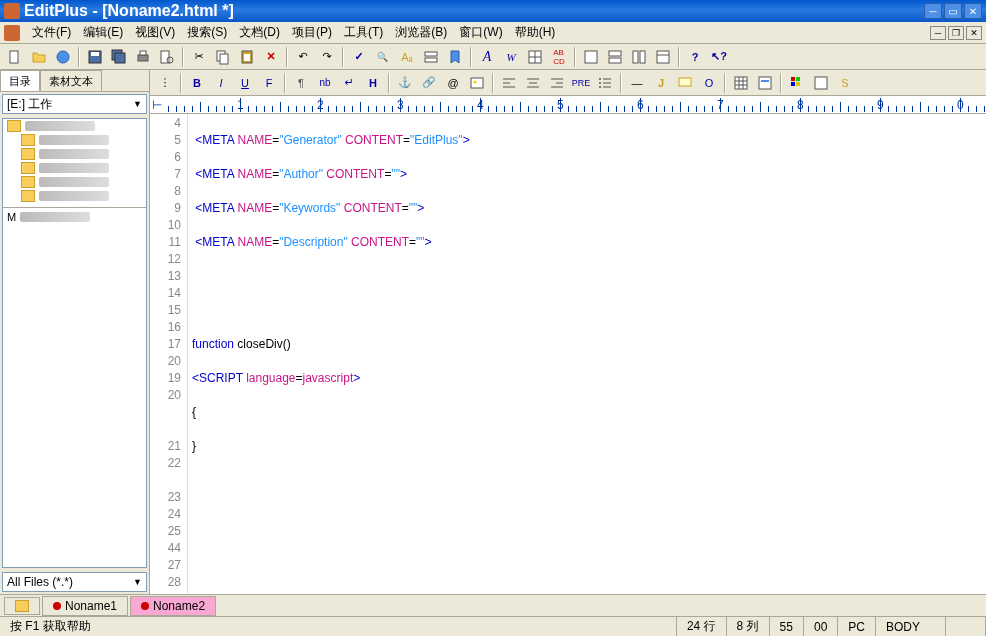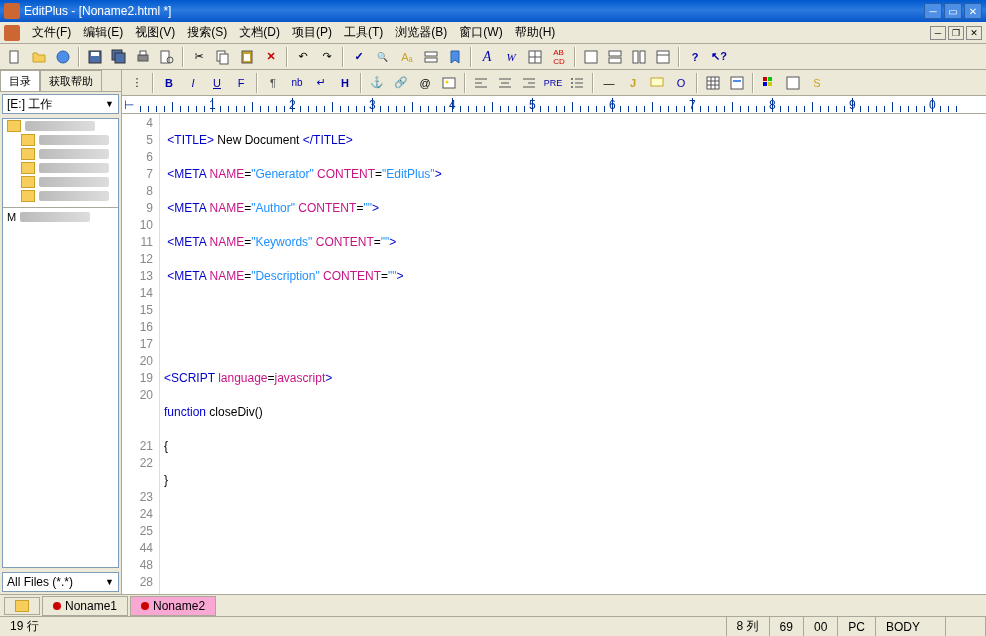--- a/index.html
+++ b/index.html
@@ -1,31 +1,31 @@
 <!DOCTYPE html>
 <html><head>
 <meta charset="utf-8">
 <style>
 *{margin:0;padding:0;box-sizing:border-box;font-family:"Microsoft YaHei","SimSun",Arial,sans-serif;font-size:12px}
 body{background:#ece9d8;width:986px;height:636px;overflow:hidden;display:flex;flex-direction:column}
 .titlebar{background:linear-gradient(to bottom,#0058cc,#2a7ae0 45%,#0856c9);height:22px;display:flex;align-items:center;padding:0 4px;color:#fff}
 .titlebar .icon{width:16px;height:16px;background:#c63;border-radius:2px;margin-right:4px}
-.titlebar .title{flex:1;font-weight:normal;font-size:12px}
+.titlebar .title{flex:1;font-weight:bold;font-size:16px}
 .titlebar .winbtns{display:flex;gap:2px}
 .titlebar .winbtn{width:18px;height:16px;background:#4d8fe7;border:1px solid #2a5fa8;border-radius:2px;display:flex;align-items:center;justify-content:center;color:#fff;font-size:10px;cursor:pointer}
 .menubar{background:#ece9d8;height:22px;display:flex;align-items:center;padding:10px 4px;border-bottom:1px solid #aca899}
 .menubar .micon{width:16px;height:16px;background:#c63;border-radius:2px;margin-right:6px}
 .menubar .mitem{padding:2px 6px;cursor:pointer}
 .menubar .docbtns{margin-left:auto;display:flex;gap:2px}
 .menubar .docbtn{width:16px;height:14px;border:1px solid #888;background:#ece9d8;font-size:9px;display:flex;align-items:center;justify-content:center;cursor:pointer}
 .toolbar{background:#ece9d8;height:26px;display:flex;align-items:center;padding:2px 4px;border-bottom:1px solid #aca899;gap:2px}
 .tbtn{width:22px;height:22px;border:1px solid transparent;display:flex;align-items:center;justify-content:center;cursor:pointer;font-size:11px}
 .tsep{width:2px;height:20px;border-left:1px solid #aca899;border-right:1px solid #fff;margin:0 2px}
 .mainrow{flex:1;display:flex;overflow:hidden}
-.sidebar{width:122px;display:flex;flex-direction:column;background:#ece9d8;border-right:1px solid #aca899}
+.sidebar{width:150px;display:flex;flex-direction:column;background:#ece9d8;border-right:1px solid #aca899}
 .sidetabs{height:22px;display:flex;border-bottom:1px solid #aca899}
 .sidetab{padding:3px 8px;border:1px solid #aca899;border-bottom:none;background:#ece9d8;cursor:pointer;font-size:11px}
 .sidetab.active{background:#fff}
 .driveselect{height:20px;margin:2px;border:1px solid #7f9db9;background:#fff;display:flex;align-items:center;padding:0 4px;font-size:11px}
 .driveselect .arrow{margin-left:auto;font-size:9px}
 .filetree{flex:1;background:#fff;border:1px solid #7f9db9;margin:2px;overflow:auto}
 .ftitem{padding:1px 4px;display:flex;align-items:center;gap:4px;font-size:11px}
 .fticon{width:14px;height:12px;background:#f7ce5b;border:1px solid #c9a227}
 .ftplaceholder{width:70px;height:10px;background:linear-gradient(90deg,#bbb,#ddd);border-radius:2px;filter:blur(0.5px)}
 .filetypefilter{height:20px;margin:2px;border:1px solid #7f9db9;background:#fff;display:flex;align-items:center;padding:0 4px;font-size:11px}
@@ -198,21 +198,21 @@
     </div>
   <div class="tsep"></div>
   <div class="tbtn" style="color:#00a;font-weight:bold">?</div>
   <div class="tbtn" style="color:#00a;font-weight:bold">↖?</div>
 </div>
 
 <div class="mainrow">
   <div class="sidebar">
     <div class="sidetabs">
       <div class="sidetab active">目录</div>
-      <div class="sidetab">获取帮助</div>
+      <div class="sidetab">素材文本</div>
     </div>
     <div class="driveselect">
       <span>[E:] 工作</span>
       <span class="arrow">▼</span>
     </div>
     <div class="filetree">
       <div class="ftitem">
           <span class="fticon"></span>
           <span class="ftplaceholder"></span>
         </div>
@@ -482,33 +482,32 @@
           <div>17</div>
           <div>20</div>
           <div>19</div>
           <div style="height:51px">20</div>
           <div>21</div>
           <div style="height:34px">22</div>
           <div>23</div>
           <div>24</div>
           <div>25</div>
           <div>44</div>
-          <div>48</div>
+          <div>27</div>
           <div style="height:34px">28</div>
       </div>
       <div class="code">
-<div><span class="c-tag"> &lt;TITLE&gt;</span><span> New Document </span><span class="c-tag">&lt;/TITLE&gt;</span></div>
 <div><span class="c-tag"> &lt;META</span><span class="c-attr"> NAME</span><span>=</span><span class="c-str">"Generator"</span><span class="c-attr"> CONTENT</span><span>=</span><span class="c-str">"EditPlus"</span><span class="c-tag">&gt;</span></div>
 <div><span class="c-tag"> &lt;META</span><span class="c-attr"> NAME</span><span>=</span><span class="c-str">"Author"</span><span class="c-attr"> CONTENT</span><span>=</span><span class="c-str">""</span><span class="c-tag">&gt;</span></div>
 <div><span class="c-tag"> &lt;META</span><span class="c-attr"> NAME</span><span>=</span><span class="c-str">"Keywords"</span><span class="c-attr"> CONTENT</span><span>=</span><span class="c-str">""</span><span class="c-tag">&gt;</span></div>
 <div><span class="c-tag"> &lt;META</span><span class="c-attr"> NAME</span><span>=</span><span class="c-str">"Description"</span><span class="c-attr"> CONTENT</span><span>=</span><span class="c-str">""</span><span class="c-tag">&gt;</span></div>
 <div> </div>
 <div> </div>
+<div><span class="c-kw">function</span><span> closeDiv()</span></div>
 <div><span class="c-tag">&lt;SCRIPT</span><span class="c-attr"> language</span><span>=</span><span class="c-id">javascript</span><span class="c-tag">&gt;</span></div>
-<div><span class="c-kw">function</span><span> closeDiv()</span></div>
 <div>{</div>
 <div>}</div>
 
 
 
 
 
 
 
 
@@ -532,20 +531,21 @@
       <span class="dot"></span>
       <span>Noname1</span>
     </div>
   <div class="doctab active">
       <span class="dot"></span>
       <span>Noname2</span>
     </div>
 </div>
 
 <div class="statusbar">
-  <div class="spanel">19 行</div>
+  <div class="spanel">按 F1 获取帮助</div>
+  <div class="spanel">24 行</div>
   <div class="spanel">8 列</div>
-  <div class="spanel">69</div>
+  <div class="spanel">55</div>
   <div class="spanel">00</div>
   <div class="spanel">PC</div>
   <div class="spanel" style="width:70px">BODY</div>
   <div class="spanel" style="width:40px"></div>
 </div>
 
 </body></html>

